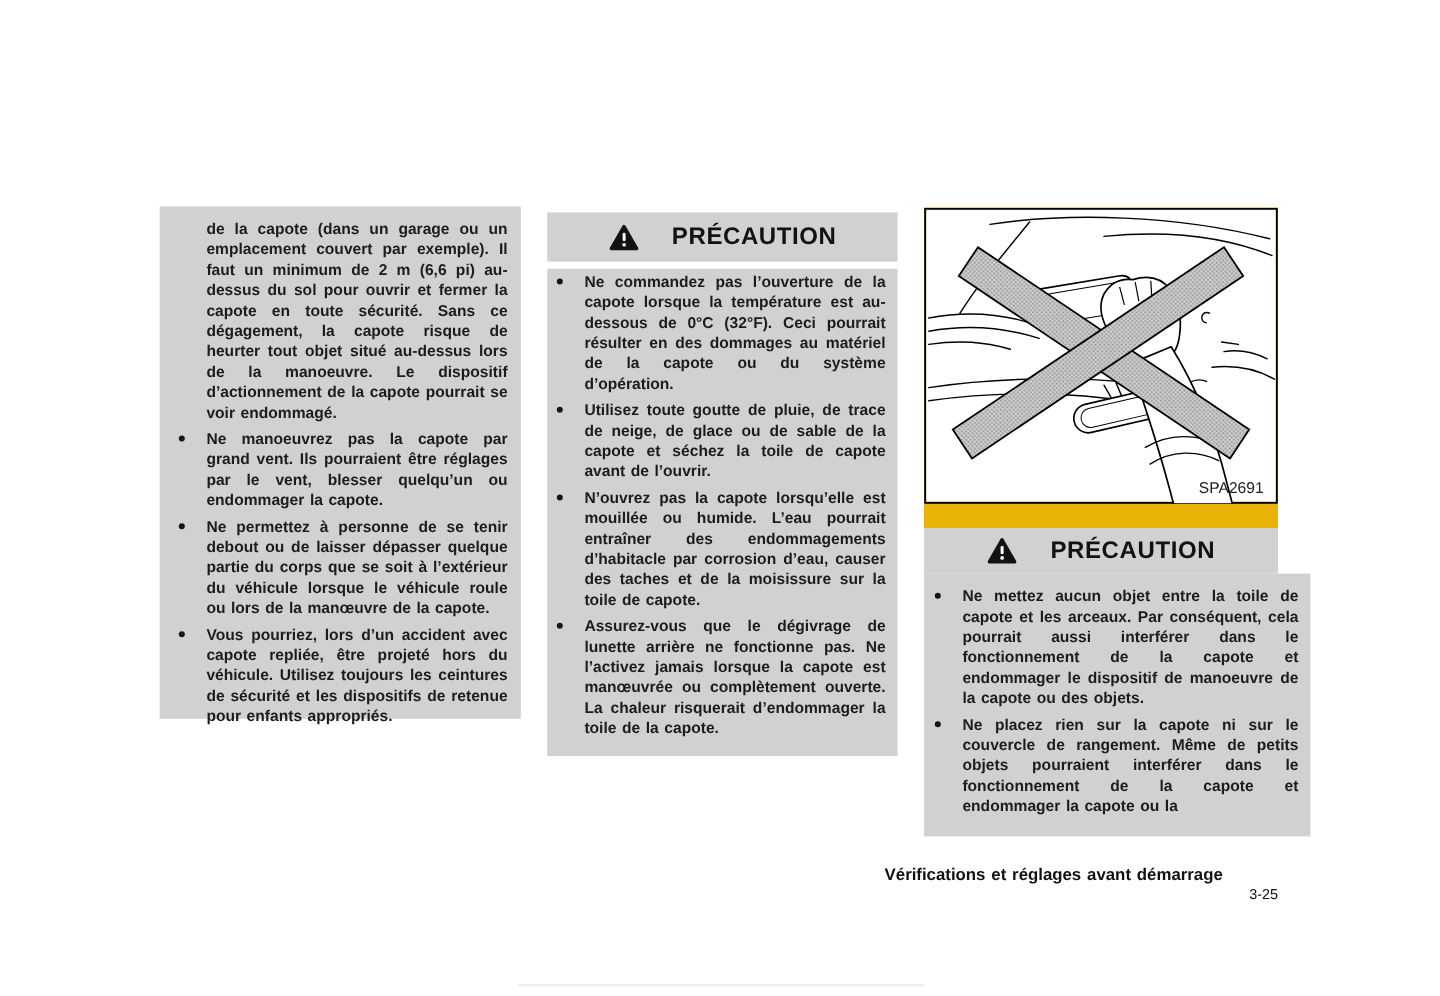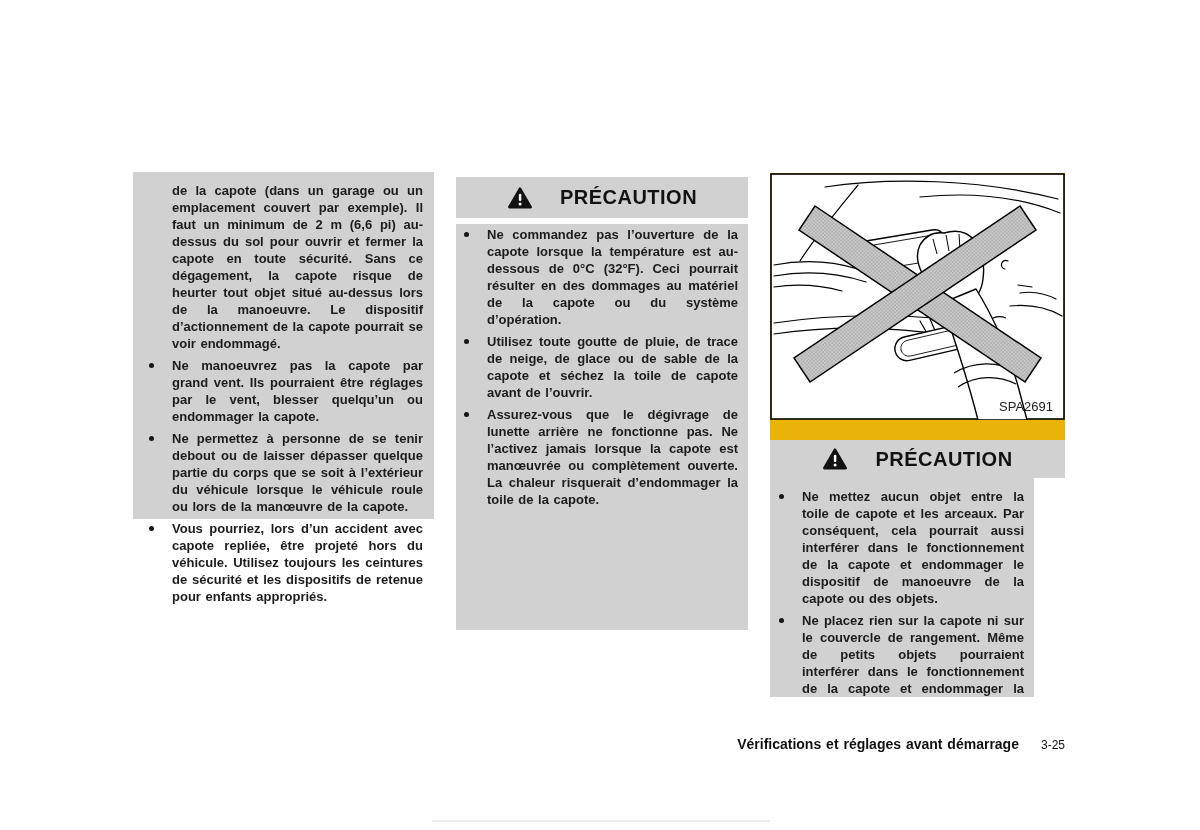--- a/index.html
+++ b/index.html
@@ -17,42 +17,42 @@
   }
   .item{position:relative;margin:0 0 5px 0;}
   .item:last-child{margin-bottom:0;}
   .item p{margin:0;}
   .bullet{
     position:absolute;left:-23px;top:6px;width:5px;height:5px;
     border-radius:50%;background:#161616;
   }
 
   
-  .left-block{left:133px;top:172px;width:301px;height:347px;padding:10px 11px 0 39px;}
+  .left-block{left:133px;top:172px;width:301px;height:427px;padding:10px 11px 0 39px;}
 
   
   .caution-header{
     position:absolute;background:#d1d1d1;box-sizing:border-box;
     display:flex;align-items:center;justify-content:center;gap:27px;
     color:#121212;font-weight:bold;font-size:20px;letter-spacing:0.5px;
   }
   .mid-header{left:456px;top:177px;width:292px;height:41px;}
   .mid-body{left:456px;top:224px;width:292px;height:406px;padding:2px 10px 0 31px;}
 
   
   .figure-frame{
     position:absolute;left:770px;top:173px;width:295px;height:296px;background:#eab308;
   }
   .right-header{left:770px;top:440px;width:295px;height:38px;}
-  .right-body{left:770px;top:478px;width:264px;height:219px;padding:10px 10px 0 32px;overflow:hidden;}
+  .right-body{left:770px;top:478px;width:322px;height:219px;padding:10px 10px 0 32px;overflow:hidden;}
 
   
   .footer{
     position:absolute;top:704px;right:135px;
-    display:flex;align-items:flex-end;gap:22px;color:#111;
+    display:flex;align-items:center;gap:22px;color:#111;
   }
   .footer .section{font-size:14px;font-weight:bold;word-spacing:1px;}
   .footer .pagenum{font-size:12px;font-weight:normal;margin-top:34px;}
 
   .bottom-rule{position:absolute;left:432px;top:820px;width:338px;height:2px;background:#ececec;}
 
   .warn-svg{flex:0 0 auto;display:block;}
 </style>
 </head>
 <body>
@@ -87,20 +87,24 @@
   </div>
 
   <section class="gray-block mid-body">
     <div class="item">
       <span class="bullet"></span>
       <p>Ne commandez pas l’ouverture de la capote lorsque la température est au-dessous de 0°C (32°F). Ceci pourrait résulter en des dommages au matériel de la capote ou du système d’opération.</p>
     </div>
     <div class="item">
       <span class="bullet"></span>
       <p>Utilisez toute goutte de pluie, de trace de neige, de glace ou de sable de la capote et séchez la toile de capote avant de l’ouvrir.</p>
+    </div>
+    <div class="item">
+      <span class="bullet"></span>
+      <p>N’ouvrez pas la capote lorsqu’elle est mouillée ou humide. L’eau pourrait entraîner des endommagements d’habitacle par corrosion d’eau, causer des taches et de la moisissure sur la toile de capote.</p>
     </div>
     <div class="item">
       <span class="bullet"></span>
       <p>Assurez-vous que le dégivrage de lunette arrière ne fonctionne pas. Ne l’activez jamais lorsque la capote est manœuvrée ou complètement ouverte. La chaleur risquerait d’endommager la toile de la capote.</p>
     </div>
   </section>
 
   <figure class="figure-frame" style="margin:0">
     <svg width="295" height="247" viewBox="0 0 295 247">
       <defs>

